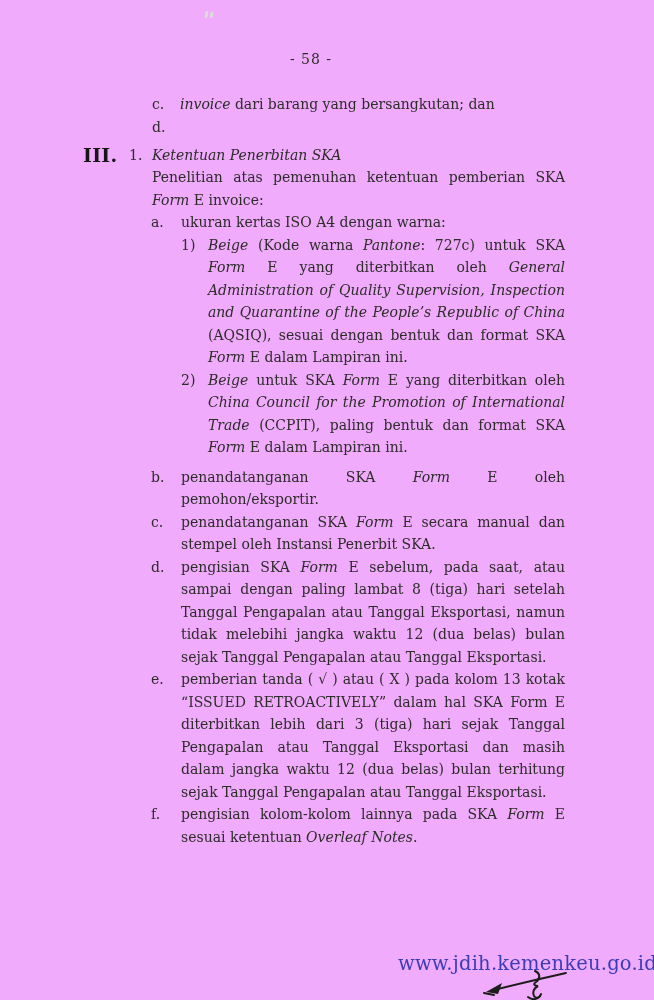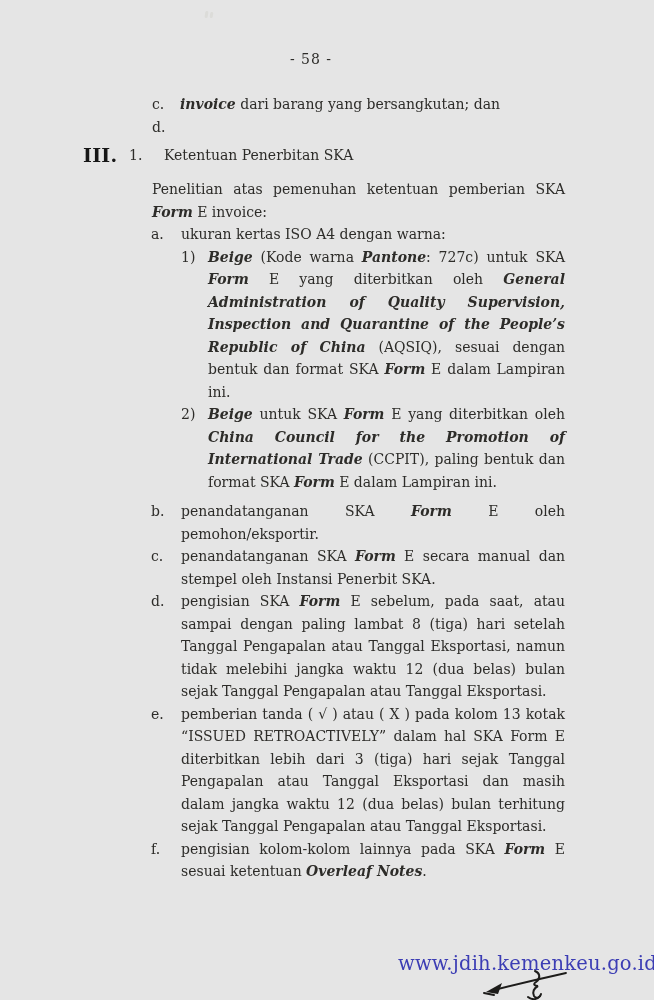--- a/index.html
+++ b/index.html
@@ -1,40 +1,40 @@
 <!DOCTYPE html>
 <html><head>
 <meta charset="utf-8">
 <style>
   html,body{margin:0;padding:0;}
   .page{
     position:relative;width:654px;height:1000px;overflow:hidden;
-    background:#e5e5e5;
+    background:#f0abfc;
     font-family:"DejaVu Serif","Liberation Serif",serif;
     color:#2d2c29;font-size:14px;line-height:22.5px;
   }
   .page-number{
     position:absolute;top:48px;left:70px;width:482px;
     text-align:center;letter-spacing:1px;
   }
   .content{position:absolute;top:93px;left:83px;width:482px;}
   .justify{text-align:justify;}
-  .it{font-style:italic;font-weight:bold;}
+  .it{font-style:italic;}
   .row{position:relative;}
   .marker{position:absolute;top:0;}
   .intro-row{padding-left:97px;}
   .intro-row > .marker{left:69px;}
   .section-heading{
     position:relative;padding-left:38px;margin-top:28px;
     font-weight:bold;color:#161616;font-size:19px;letter-spacing:.25px;text-align:center;
   }
   .section-heading > .marker{left:0;}
   .numbered-item{position:relative;padding-left:69px;}
   .numbered-item > .marker{left:46px;}
-  .item-title{margin:12px;}
+  .item-title{margin:0;font-style:italic;}
   .letter-row{padding-left:29px;}
   .letter-row > .marker{left:-1px;}
   .letter-row.gap-top{margin-top:7px;}
   .sub-row{padding-left:56px;}
   .sub-row > .marker{left:29px;}
   .footer-url{
     position:absolute;top:953px;left:398px;
     font-size:19.5px;line-height:22px;letter-spacing:.2px;
   }
   .scribble{position:absolute;top:968px;left:478px;}

